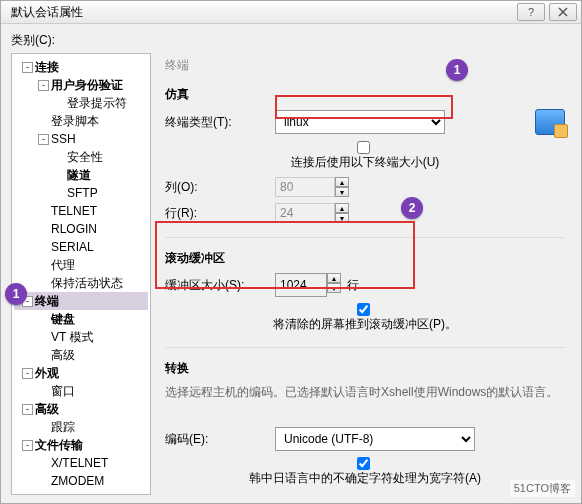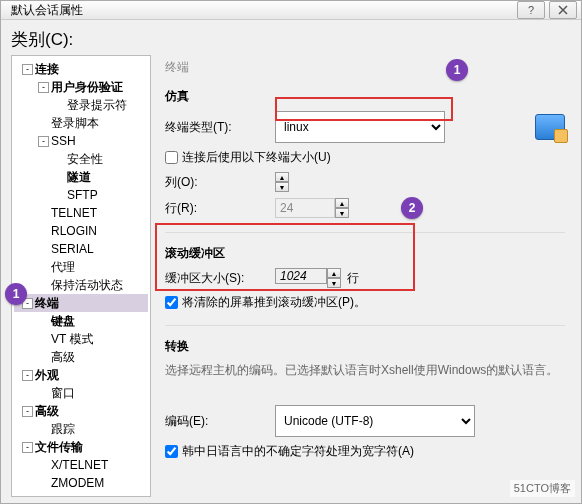--- a/index.html
+++ b/index.html
@@ -2,47 +2,47 @@
 <html><head>
 <meta charset="utf-8">
 <style>
 * { box-sizing: border-box; margin: 0; padding: 0; }
 body { font-family: "Microsoft YaHei", "SimSun", Arial, sans-serif; font-size: 12px; background: #fff; color: #000; }
 .window { width: 582px; height: 504px; border: 1px solid #aaa; background: #f0f0f0; display: flex; flex-direction: column; position: relative; }
 .titlebar { height: 28px; background: linear-gradient(#fdfdfd,#e8e8e8); border-bottom: 1px solid #ccc; display: flex; align-items: center; padding: 0 4px; }
 .titlebar-title { flex: 1; font-size: 12px; padding-left: 6px; }
 .titlebtn { width: 28px; height: 18px; border: 1px solid #a8a8a8; background: linear-gradient(#f8f8f8,#e5e5e5); margin-left: 4px; display: flex; align-items: center; justify-content: center; font-size: 11px; color: #555; border-radius: 2px; }
 .body { flex: 1; display: flex; flex-direction: column; padding: 8px 10px; }
-.catlabel { font-size: 17px; margin-bottom: 4px; }
+.catlabel { font-size: 12px; margin-bottom: 4px; }
 .split { flex: 1; display: flex; gap: 8px; }
 .tree { width: 140px; background: #fff; border: 1px solid #bbb; padding: 4px 2px; overflow: hidden; position: relative; }
 .tree-item { display: flex; align-items: center; height: 18px; white-space: nowrap; }
 .tree-item span.label { }
 .tree-item .exp { width: 11px; height: 11px; border: 1px solid #999; display: inline-flex; align-items: center; justify-content: center; font-size: 9px; line-height: 1; margin-right: 2px; background: #fff; }
 .tree-item .noexp { width: 11px; display: inline-block; margin-right: 2px; }
 .bold { font-weight: bold; }
 .sel { background: #d8d0e0; }
 .ind1 { padding-left: 8px; }
 .ind2 { padding-left: 24px; }
 .ind3 { padding-left: 40px; }
 .content { flex: 1; display: flex; flex-direction: column; padding: 0 6px; position: relative; }
 .section-title { color: #888; font-size: 12px; margin: 4px 0 8px 0; }
 .group-title { font-size: 12px; margin: 4px 0 6px 0; font-weight: bold; }
 .row { display: flex; align-items: center; margin-bottom: 6px; }
 .row .lbl { width: 110px; }
 .row .unit { margin-left: 6px; }
-select, input[type=text] { border: 1px solid #999; background: #fff; height: 32px; font-size: 12px; padding: 0 4px; }
+select, input[type=text] { border: 1px solid #999; background: #fff; height: 24px; font-size: 12px; padding: 0 4px; }
 select.wide { width: 170px; }
 select.wider { width: 200px; }
 .disabled-field { background: #f0f0f0; color: #888; border: 1px solid #ccc; width: 60px; height: 20px; display: flex; align-items: center; padding: 0 4px; }
 .spinner { display: flex; }
-.spinner .spin-input { width: 52px; border: 1px solid #999; height: 16px; padding: 0 4px; display: flex; align-items: center; font-style: italic; }
+.spinner .spin-input { width: 52px; border: 1px solid #999; height: 24px; padding: 0 4px; display: flex; align-items: center; }
 .spinner .spin-btns { display: flex; flex-direction: column; }
 .spinner .spin-btns div { width: 14px; height: 10px; border: 1px solid #999; background: linear-gradient(#fafafa,#e2e2e2); font-size: 7px; display: flex; align-items: center; justify-content: center; }
-.checkbox-row { display: flex; align-items: center; margin-bottom: 6px; }
+.checkbox-row { display: flex; align-items: center; margin-bottom: 6px; flex-direction: column; }
 .checkbox-row input { margin-right: 4px; }
 .hr { border-top: 1px solid #ddd; margin: 8px 0; }
 .desc { color: #666; font-size: 12px; line-height: 1.5; margin-bottom: 26px; }
 .redbox { position: absolute; border: 2px solid #d33; pointer-events: none; }
 .callout { position: absolute; width: 22px; height: 22px; border-radius: 50%; background: #7a3fb5; color: #fff; display: flex; align-items: center; justify-content: center; font-size: 12px; font-weight: bold; box-shadow: 0 1px 2px rgba(0,0,0,0.3); }
 .icon-term { width: 30px; height: 26px; background: linear-gradient(#6bb5ff,#2a7fd6); border: 1px solid #1d5fa8; border-radius: 3px; position: relative; }
 .icon-term::after { content: ""; position: absolute; right: -4px; bottom: -4px; width: 12px; height: 12px; background: #f5c060; border: 1px solid #c28f20; border-radius: 2px; }
 .watermark { position: absolute; right: 6px; bottom: 6px; font-size: 11px; color: #666; background: rgba(255,255,255,0.6); padding: 1px 4px; }
 </style>
 </head>
@@ -174,20 +174,21 @@
           <div style="flex:1"></div>
           <div class="icon-term"></div>
         </div>
         <div class="checkbox-row">
           <input type="checkbox" style="">
           <span>连接后使用以下终端大小(U)</span>
         </div>
         <div class="row">
           <div class="lbl">列(O):</div>
           <div class="spinner">
+            <div class="disabled-field">80</div>
             <div class="spin-btns">
                 <div>▲</div>
                 <div>▼</div>
               </div>
           </div>
         </div>
         <div class="row">
           <div class="lbl">行(R):</div>
           <div class="spinner">
             <div class="disabled-field">24</div>

